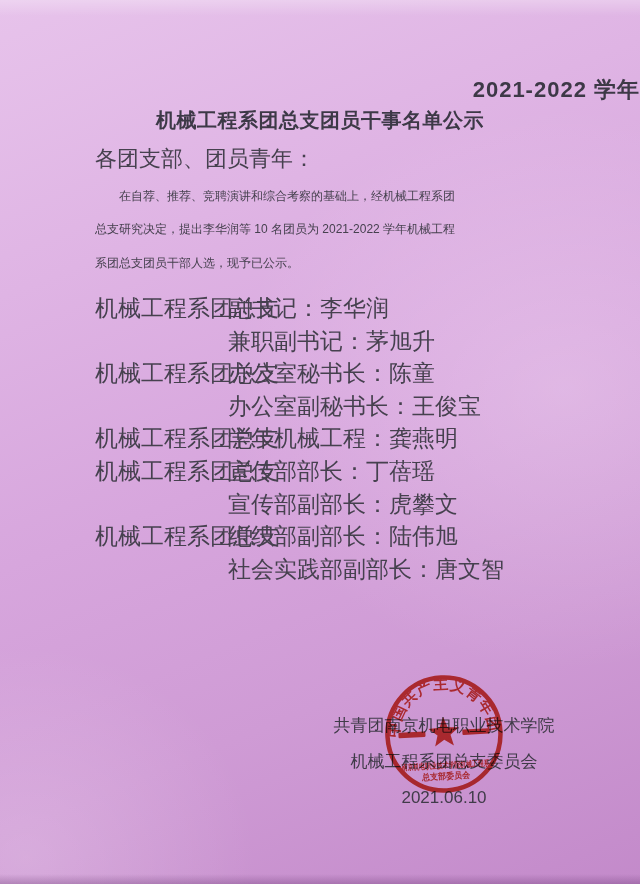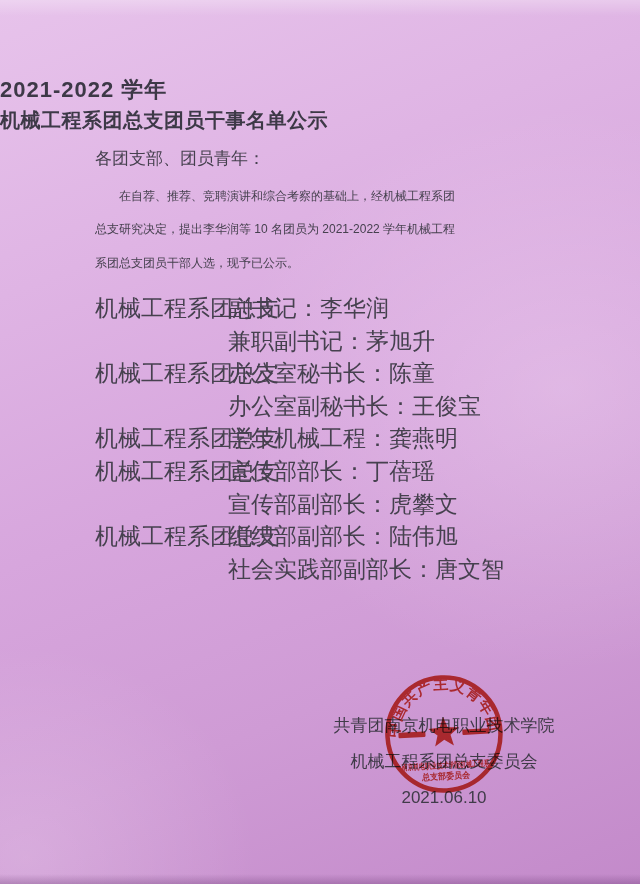--- a/index.html
+++ b/index.html
@@ -15,26 +15,26 @@
       radial-gradient(90% 55% at 88% 44%, rgba(255,242,255,.25), rgba(255,255,255,0) 58%),
       radial-gradient(60% 40% at 4% 97%, rgba(255,246,255,.20), rgba(255,255,255,0) 60%),
       linear-gradient(158deg, #e7c3eb 0%, #dfb4e4 26%, #d7a6dd 50%, #cf9bd5 73%, #c38aca 100%);
   }
   .photo::after{
     content:"";position:absolute;left:0;right:0;bottom:0;height:10px;
     background:linear-gradient(0deg, rgba(86,38,96,.28), rgba(86,38,96,0));
     pointer-events:none;
   }
   .t1{position:absolute;top:77px;left:0;width:640px;margin:0;
-      text-align:left;font-size:22px;line-height:26px;font-weight:bold;
+      text-align:right;font-size:22px;line-height:26px;font-weight:bold;
       letter-spacing:1px;color:#3d3947;}
   .t2{position:absolute;top:106px;left:0;width:640px;margin:0;
-      font-size:20px;line-height:28px;font-weight:bold;
+      text-align:center;font-size:20px;line-height:28px;font-weight:bold;
       letter-spacing:.5px;color:#3d3947;}
-  .salutation{position:absolute;left:95px;top:148px;font-size:17px;line-height:22px;}
+  .salutation{position:absolute;left:95px;top:148px;font-size:22px;line-height:22px;}
   .para{position:absolute;left:95px;top:180px;width:460px;font-size:12px;}
   .para .pline{line-height:33.3px;white-space:nowrap;}
   .para .pline:first-child{text-indent:2em;}
   .roster{position:absolute;left:95px;top:292px;font-size:23px;}
   .roster .row{line-height:32.6px;white-space:nowrap;}
   .roster .org{display:inline-block;width:133px;}
   .closing{position:absolute;left:444px;top:708px;transform:translateX(-50%);
       text-align:center;font-size:17px;line-height:36px;white-space:nowrap;
       color:#403b49;}
   .seal{position:absolute;left:382px;top:673px;width:124px;height:124px;

